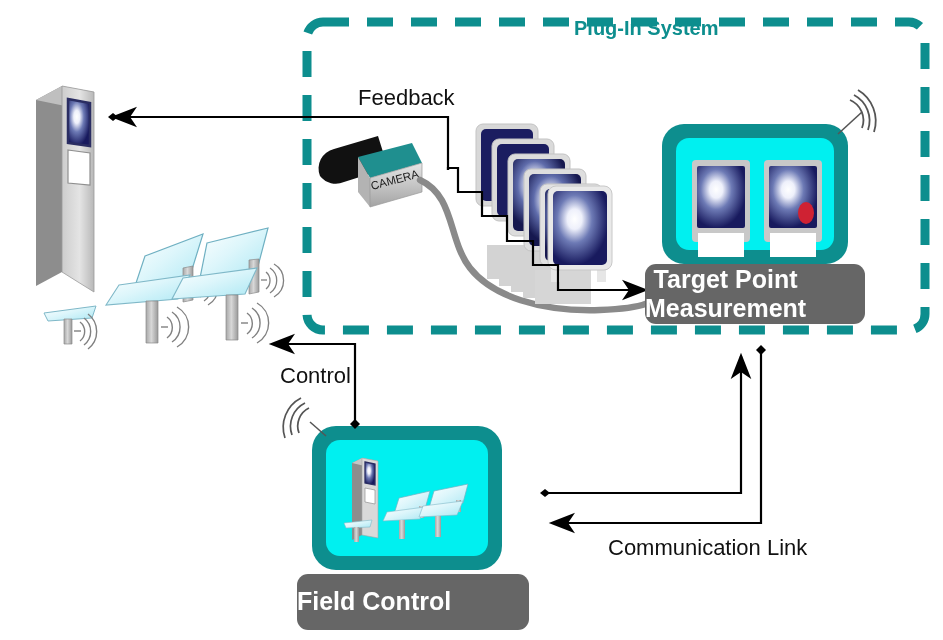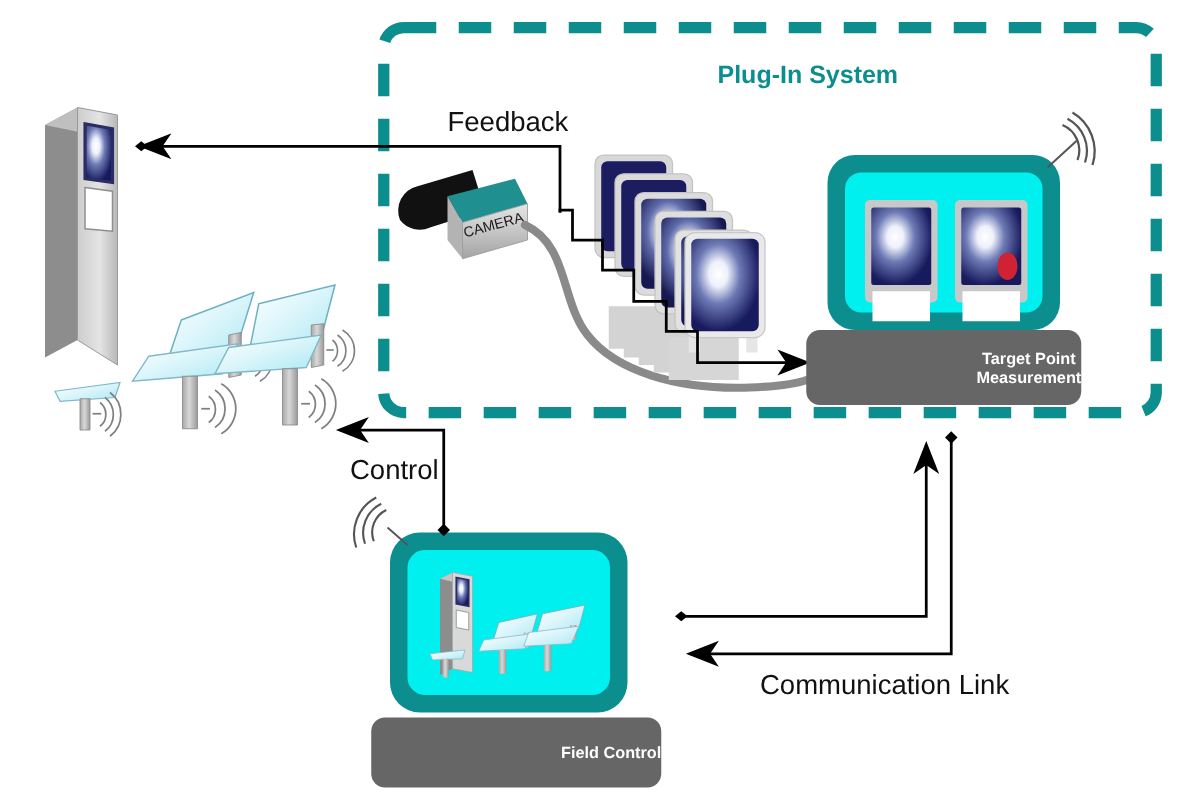--- a/index.html
+++ b/index.html
@@ -4,22 +4,22 @@
 <title>Plug-In System Diagram</title>
 <style>
   html,body{margin:0;padding:0;background:#ffffff;}
   body{font-family:"Liberation Sans", sans-serif;}
   #stage{position:relative;width:943px;height:640px;background:#ffffff;overflow:hidden;}
   #stage svg{position:absolute;left:0;top:0;}
   .lbl{position:absolute;white-space:nowrap;}
   .lbl-plain{font-family:"Liberation Sans",sans-serif;font-size:22px;color:#111111;font-weight:400;}
   .lbl-title{font-family:"Liberation Sans",sans-serif;font-size:20px;color:#0d8e8e;font-weight:700;}
   .boxlabel{position:absolute;background:#666666;border-radius:11px;color:#ffffff;
-            font-weight:700;font-size:13px;text-align:center;display:flex;
-            align-items:center;justify-content:flex-end;line-height:1.18;}
+            font-weight:700;font-size:25px;text-align:center;display:flex;
+            align-items:center;justify-content:flex-start;line-height:1.18;}
 </style>
 </head>
 <body>
 
 <div id="stage">
 
   <svg width="943" height="640" viewBox="0 0 943 640">
     <defs>
       <radialGradient id="glow" cx="40%" cy="38%" r="62%">
         <stop offset="0%" stop-color="#ffffff"></stop>
@@ -261,21 +261,21 @@
         <polygon points="540,493 545,489 550,493 545,497" fill="#000000" stroke="none"></polygon>
       </g>
 
       <g>
         <path d="M761,351 L761,523 L552,523" marker-end="url(#arrowBlk)"></path>
         <polygon points="761,345 756,350 761,355 766,350" fill="#000000" stroke="none"></polygon>
       </g>
     </g>
   </svg>
 
-  <div class="lbl lbl-title" style="left:574px; top:49px;">Plug-In System</div>
+  <div class="lbl lbl-title" style="left:574px; top:17px;">Plug-In System</div>
 
   <div class="lbl lbl-plain" style="left:358px; top:85px;">Feedback</div>
 
   <div class="lbl lbl-plain" style="left:280px; top:363px;">Control</div>
 
   <div class="lbl lbl-plain" style="left:608px; top:535px;">Communication Link</div>
 
   <div class="boxlabel" style="left:645px; top:264px; width:220px; height:60px;">
     <div>
       <div>Target Point</div>

